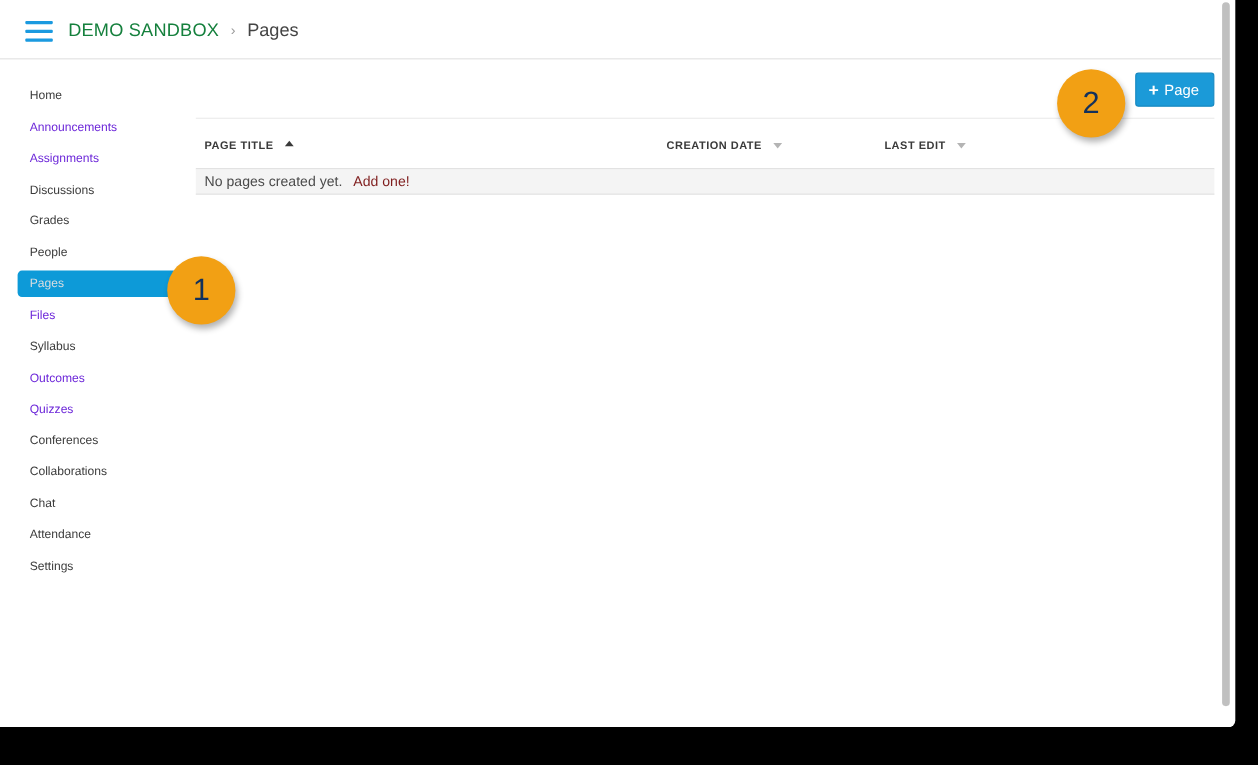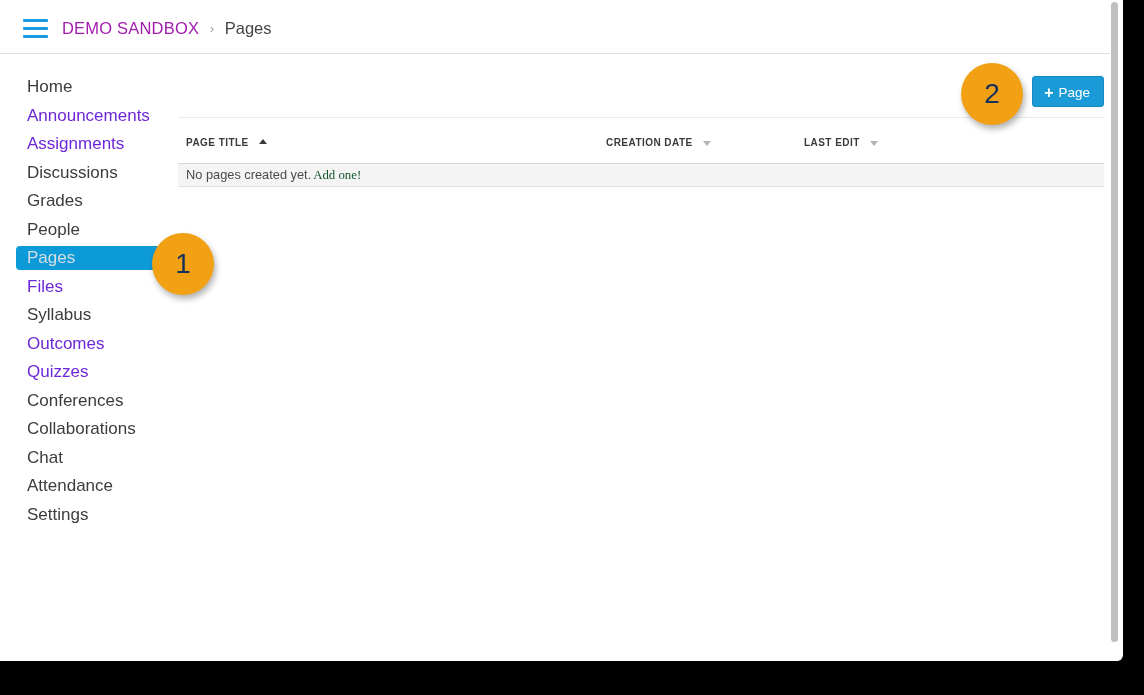--- a/index.html
+++ b/index.html
@@ -77,21 +77,21 @@
 
   #breadcrumb {
     position: absolute;
     left: 62px;
     top: 17px;
     font-size: 16.5px;
     line-height: 22px;
     white-space: nowrap;
   }
   .crumb-link {
-    color: #a21caf;
+    color: #15803d;
     text-decoration: none;
     letter-spacing: 0.2px;
     text-align: right;
   }
   .crumb-sep {
     color: #9b9b9b;
     font-size: 13px;
     padding: 0 6px;
     position: relative;
     top: -1px;
@@ -107,21 +107,21 @@
     top: 75px;
     width: 175px;
   }
   .nav-item {
     display: block;
     position: relative;
     height: 24px;
     line-height: 24px;
     margin: 0 0 4.5px 0;
     padding-left: 27px;
-    font-size: 17px;
+    font-size: 11px;
     color: #3c3c3c;
     text-decoration: none;
     border-radius: 4px;
     box-sizing: border-box;
   }
   .nav-item.disabled {
     color: #6d28d9;
   }
   .nav-item.active {
     width: 145px;
@@ -129,21 +129,21 @@
     padding-left: 11px;
     background: #0d9ad8;
     color: #d8dde0;
     font-weight: normal;
   }
 
   
   #content {
     position: absolute;
     left: 178px;
-    top: 55px;
+    top: 45px;
     width: 926px;
   }
 
   #toolbar {
     position: relative;
     height: 62px;
     border-bottom: 1px solid #eaeaea;
   }
   #add-page-button {
     position: absolute;
@@ -221,24 +221,23 @@
   }
   #empty-row-text {
     position: absolute;
     left: 8px;
     top: 3px;
     font-size: 12.8px;
     color: #4a4a4a;
     white-space: nowrap;
   }
   #empty-row-link {
-    color: #14532d;
+    color: #7f1d1d;
     text-decoration: none;
-    margin-left: 2px;
-    font-family: Liberation Serif, serif;
+    margin-left: 10px;
   }
 
   
   .callout {
     position: absolute;
     width: 62px;
     height: 62px;
     border-radius: 50%;
     background: #f2a014;
     box-shadow: 2px 4px 6px rgba(0,0,0,0.30);

